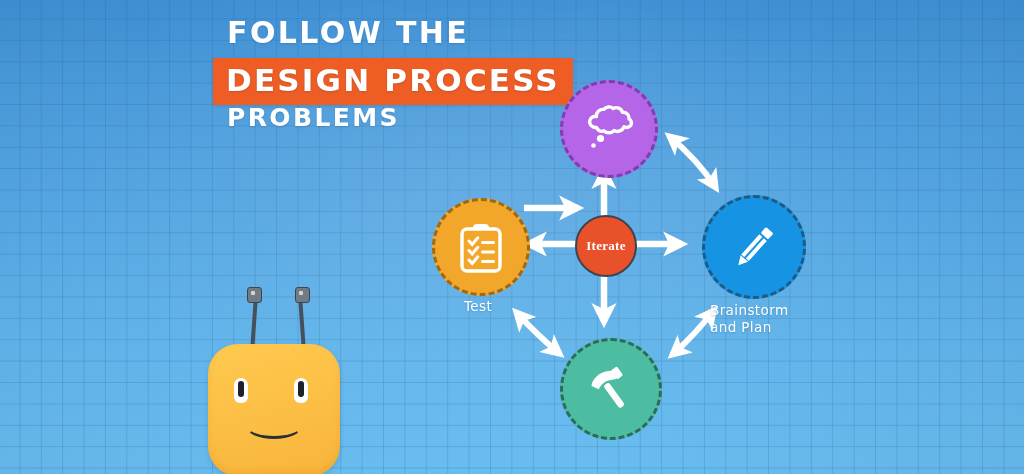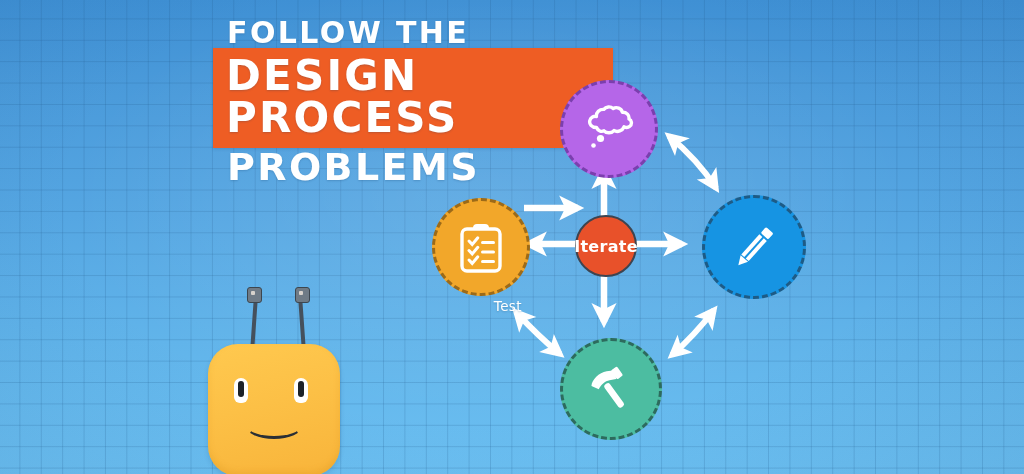--- a/index.html
+++ b/index.html
@@ -48,39 +48,40 @@
     color: #ffffff;
     font-family: "DejaVu Sans", sans-serif;
     font-weight: bold;
     letter-spacing: 2.4px;
     line-height: 1.0;
     text-shadow: 0 1px 2px rgba(20,60,100,0.22);
   }
   .hl-1 {
     font-size: 30px;
     padding-left: 14px;
+    margin-bottom: 10px;
   }
   .hl-box {
     display: inline-block;
     background: #ee5d24;
     padding: 7px 13px 9px 13px;
     box-shadow: 0 1px 3px rgba(20,60,100,0.18);
   }
   .hl-2 {
-    font-size: 42px;
+    font-size: 31px;
     letter-spacing: 2.2px;
   }
   .hl-3 {
     font-size: 30px;
     padding-left: 14px;
     margin-top: 13px;
     margin-bottom: 8px;
   }
   .hl-4 {
-    font-size: 38px;
+    font-size: 25px;
     padding-left: 14px;
   }
 
   
   .robot {
     position: absolute;
     left: 208px;
     top: 282px;
   }
   .ant {
@@ -170,23 +171,24 @@
   }
   .center-node {
     position: absolute;
     border-radius: 50%;
     background: #e8512a;
     border: 2.5px solid #3d4450;
     display: flex; align-items: center; justify-content: center;
   }
   .center-label {
     color: #ffffff;
-    font-size: 16px;
+    font-size: 13px;
     font-weight: bold;
     letter-spacing: 0.3px;
+    font-family: Liberation Serif, serif;
   }
 </style>
 </head>
 <body>
 
 <div id="stage">
 
   <div class="bg-base"></div>
   <div class="bg-grid"></div>
   <div class="bg-vignette"></div>
@@ -254,20 +256,22 @@
     <div class="node node-dash" style="left:282px; top:135px; width:98px; height:98px; background:#1694e3; border-color:#1d5b86;">
       <svg width="56" height="56" viewBox="0 0 56 56">
         <g transform="rotate(42 28 28)">
           <rect x="23.5" y="5" width="10" height="8" rx="1.6" fill="#ffffff"></rect>
           <rect x="23.5" y="15" width="4" height="27" fill="#ffffff"></rect>
           <rect x="29.5" y="15" width="4" height="27" fill="#ffffff"></rect>
           <path d="M23.5 43 L33.5 43 L28.5 52 Z" fill="#ffffff"></path>
         </g>
       </svg>
     </div>
+    <div class="node-label" style="left:290px; top:242px; width:130px; text-align:left;">Brainstorm
+and Plan</div>
 
     <div class="node node-dash" style="left:140px; top:278px; width:96px; height:96px; background:#4cbda1; border-color:#2d6b5d;">
       <svg width="52" height="52" viewBox="0 0 52 52">
         <g transform="rotate(-36 26 26)">
           <path d="M12 12 C16 7 26 5.5 33 9 L40 13 L36 21 L30 18
                    C26 16 20 16.5 16 19 Z" fill="#ffffff"></path>
           <rect x="36.5" y="11" width="7.5" height="11" rx="1.6" fill="#ffffff"></rect>
           <rect x="21.5" y="19" width="6.5" height="28" rx="2.4" fill="#ffffff"></rect>
         </g>
       </svg>
@@ -280,20 +284,20 @@
         <g stroke="#ffffff" stroke-width="3" stroke-linecap="round" fill="none">
           <path d="M12 20 l3.2 3.4 l5.6 -6.6"></path>
           <path d="M12 29.5 l3.2 3.4 l5.6 -6.6"></path>
           <path d="M12 39 l3.2 3.4 l5.6 -6.6"></path>
           <path d="M25.5 21.5 h11"></path>
           <path d="M25.5 31 h11"></path>
           <path d="M25.5 40.5 h11"></path>
         </g>
       </svg>
     </div>
-    <div class="node-label" style="left:14px; top:238px; width:88px;text-align:right;">Test</div>
+    <div class="node-label" style="left:14px; top:238px; width:88px;">Test</div>
 
     <div class="center-node" style="left:155px; top:155px; width:58px; height:58px;">
       <span class="center-label">Iterate</span>
     </div>
 
   </div>
 </div>
 
 </body></html>

